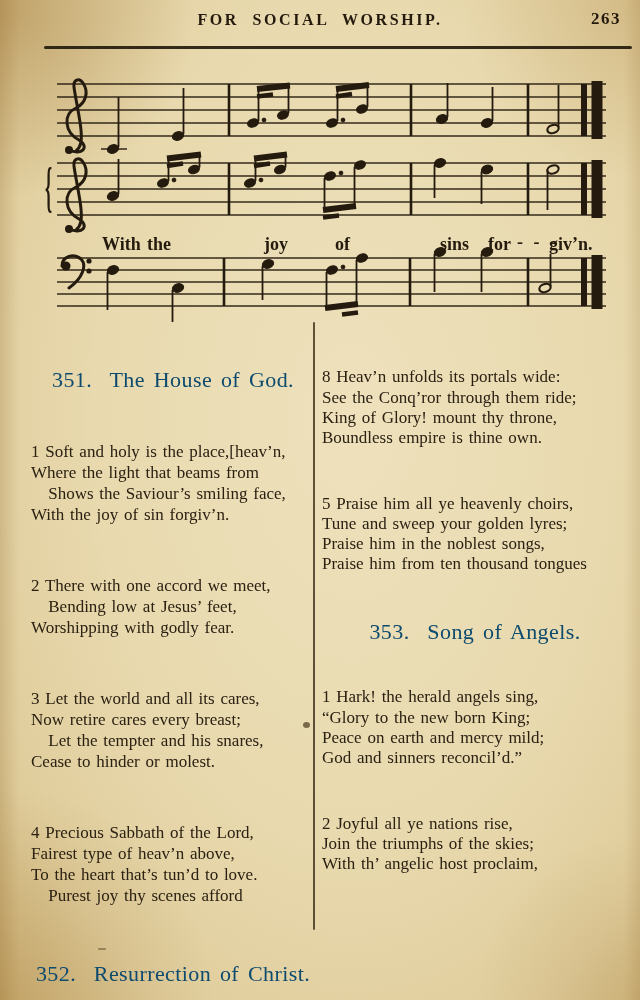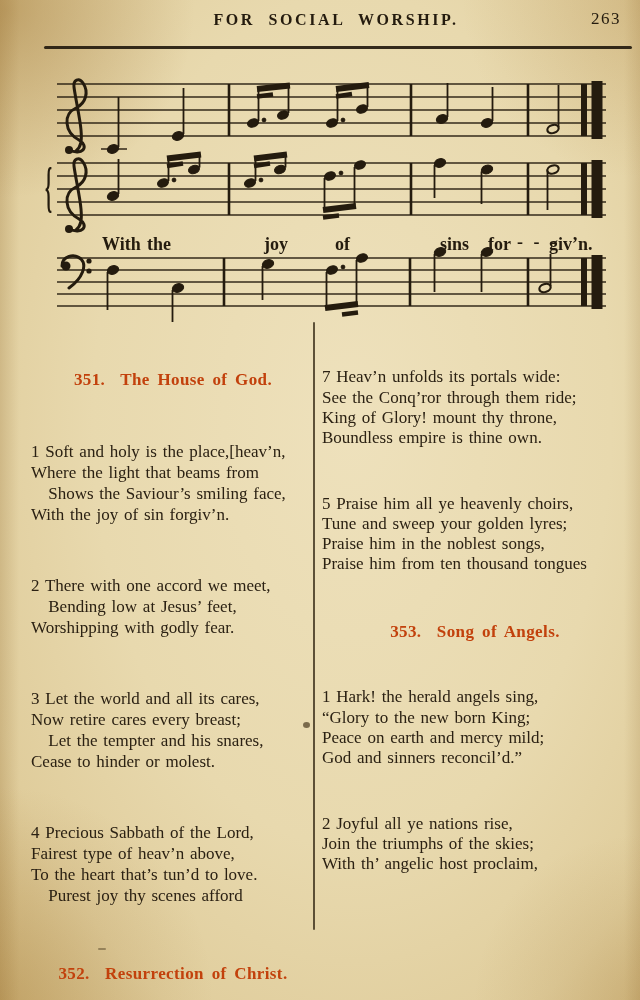--- a/index.html
+++ b/index.html
@@ -12,39 +12,39 @@
       radial-gradient(circle at 0% 100%, rgba(148,104,38,.28), rgba(148,104,38,0) 18%),
       radial-gradient(circle at 100% 0%, rgba(158,112,42,.22), rgba(158,112,42,0) 15%),
       radial-gradient(circle at 100% 100%, rgba(148,104,38,.20), rgba(148,104,38,0) 14%),
       linear-gradient(to right, rgba(138,98,38,.22), rgba(138,98,38,0) 3%),
       linear-gradient(to left, rgba(138,98,38,.16), rgba(138,98,38,0) 2.5%),
       radial-gradient(ellipse at 55% 42%, #eee1bc 0%, #e8d9ae 52%, #e0cd9c 80%, #d2b87e 100%);
   }
   .hdr-title{
     position:absolute;top:11px;left:50%;transform:translateX(-50%);
     font-weight:bold;font-size:16px;letter-spacing:2.6px;word-spacing:7px;
-    color:#241b0e;white-space:nowrap;margin-left:16px;
+    color:#241b0e;white-space:nowrap;
   }
   .hdr-pageno{
-    position:absolute;top:9px;left:591px;font-weight:normal;font-size:17px;
+    position:absolute;top:9px;left:591px;font-weight:bold;font-size:17px;
     letter-spacing:1.5px;color:#241b0e;
   }
   .hdr-rule{
     position:absolute;top:46px;left:44px;width:588px;height:3px;
     background:#241b0e;border-radius:2px;opacity:.92;
   }
   svg.score{position:absolute;top:58px;left:0;}
   .col{position:absolute;white-space:pre-wrap;}
   .col .tline{white-space:pre-wrap;word-spacing:1.5px;}
   .col-left{left:31px;top:327px;width:284px;font-size:17px;line-height:21px;}
   .col-right{left:322px;top:327px;width:306px;font-size:17px;line-height:20.2px;}
   .stanza{margin:0 0 8px 0;}
   .col-right .stanza{margin-bottom:5px;}
   .hymn-heading{
-    text-align:center;font-weight:bold;font-size:17px;color:#c2410c;
+    text-align:center;font-weight:normal;font-size:22px;color:#0c4a6e;
     letter-spacing:.4px;word-spacing:3px;margin:0 0 9px 0;white-space:pre-wrap;
   }
   .hymn-heading.mid{margin-top:7px;}
   .col-right .hymn-heading{margin:2px 0 5px 0;}
   .col-divider{
     position:absolute;left:313px;top:322px;width:2px;height:608px;
     background:#3a2d18;opacity:.8;border-radius:1px;
   }
   .ink-blot{position:absolute;background:#4a3a20;border-radius:50%;opacity:.7;}
   .blot-a{left:303px;top:722px;width:7px;height:6px;}
@@ -220,21 +220,21 @@
   <div class="stanza"><div class="tline">1 Soft and holy is the place,[heav’n,</div><div class="tline">Where the light that beams from</div><div class="tline">   Shows the Saviour’s smiling face,</div><div class="tline">With the joy of sin forgiv’n.</div></div>
   <div class="stanza"><div class="tline">2 There with one accord we meet,</div><div class="tline">   Bending low at Jesus’ feet,</div><div class="tline">Worshipping with godly fear.</div></div>
   <div class="stanza"><div class="tline">3 Let the world and all its cares,</div><div class="tline">Now retire cares every breast;</div><div class="tline">   Let the tempter and his snares,</div><div class="tline">Cease to hinder or molest.</div></div>
   <div class="stanza"><div class="tline">4 Precious Sabbath of the Lord,</div><div class="tline">Fairest type of heav’n above,</div><div class="tline">To the heart that’s tun’d to love.</div><div class="tline">   Purest joy thy scenes afford</div></div>
   <div class="hymn-heading mid">352.  Resurrection of Christ.</div>
   
   
 </div>
 
 <div class="col col-right">
-  <div class="stanza"><div class="tline">7 Heav’n unfolds its portals wide:</div><div class="tline">See the Conq’ror through them ride;</div><div class="tline">King of Glory! mount thy throne,</div><div class="tline">Boundless empire is thine own.</div></div>
+  <div class="stanza"><div class="tline">8 Heav’n unfolds its portals wide:</div><div class="tline">See the Conq’ror through them ride;</div><div class="tline">King of Glory! mount thy throne,</div><div class="tline">Boundless empire is thine own.</div></div>
   <div class="stanza"><div class="tline">5 Praise him all ye heavenly choirs,</div><div class="tline">Tune and sweep your golden lyres;</div><div class="tline">Praise him in the noblest songs,</div><div class="tline">Praise him from ten thousand tongues</div></div>
   <div class="hymn-heading">353.  Song of Angels.</div>
   <div class="stanza"><div class="tline">1 Hark! the herald angels sing,</div><div class="tline">“Glory to the new born King;</div><div class="tline">Peace on earth and mercy mild;</div><div class="tline">God and sinners reconcil’d.”</div></div>
   <div class="stanza"><div class="tline">2 Joyful all ye nations rise,</div><div class="tline">Join the triumphs of the skies;</div><div class="tline">With th’ angelic host proclaim,</div></div>
   
   
 </div>
 
 <div class="ink-blot blot-a"></div>
 <div class="ink-blot blot-b"></div>

